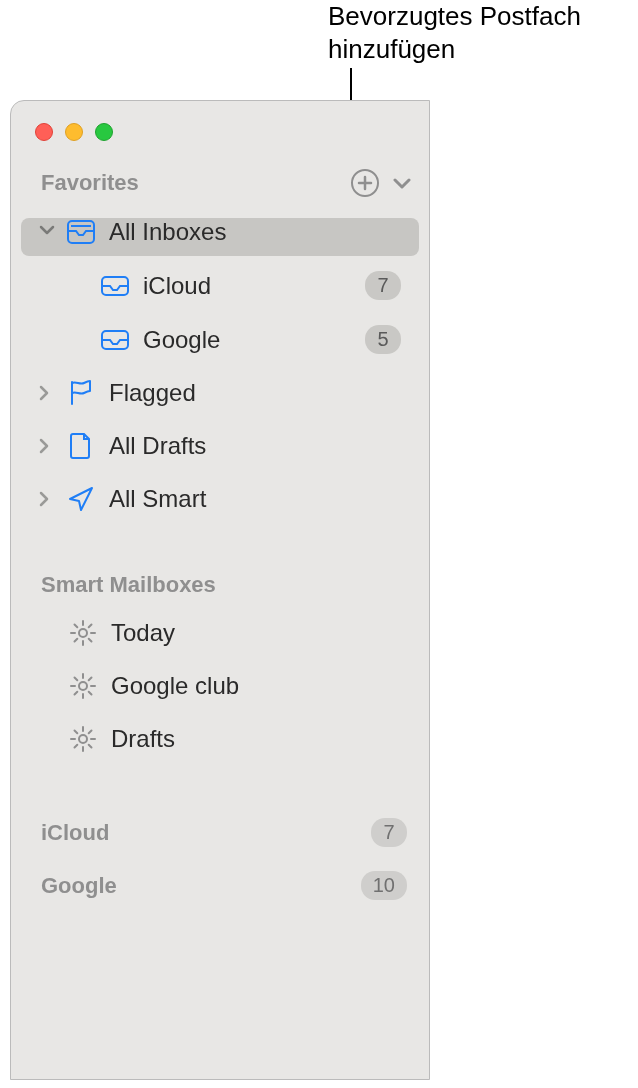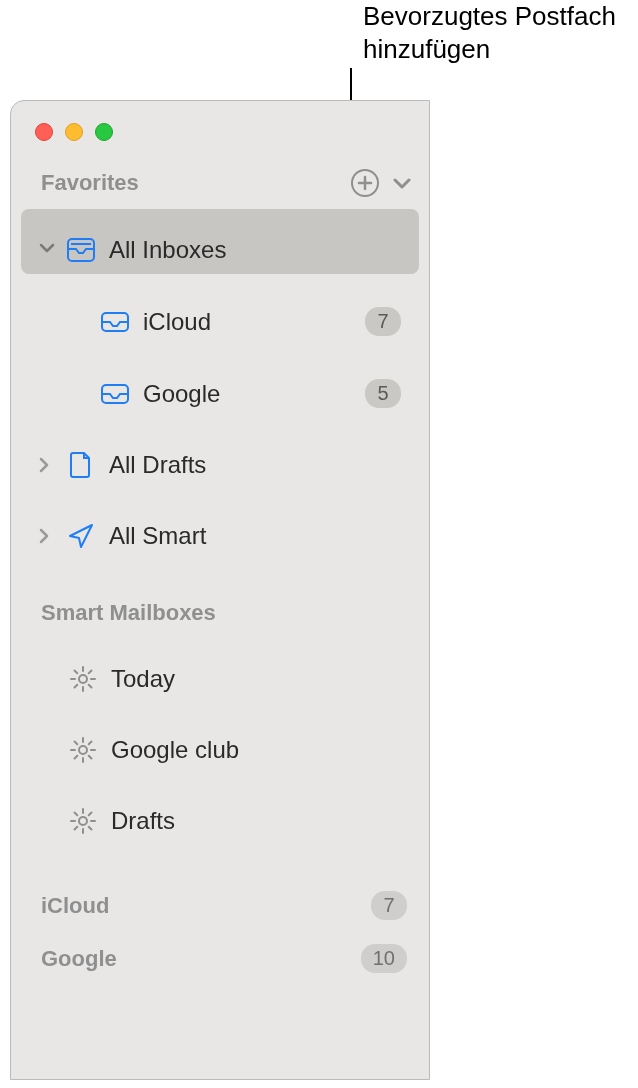--- a/index.html
+++ b/index.html
@@ -14,21 +14,20 @@
       background: #fff;
       position: relative;
     }
     .callout {
       position: absolute;
       top: 0;
       left: 328px;
       font-size: 26px;
       color: #000;
       line-height: 1.25;
-      margin-left: 35px;
     }
     .callout-line {
       position: absolute;
       top: 68px;
       left: 350px;
       width: 2px;
       height: 152px;
       background: #000;
     }
     .window {
@@ -80,25 +79,25 @@
       margin-right: 14px;
     }
     .chev {
       color: #8f8f8f;
       font-size: 20px;
     }
 
     .item {
       display: flex;
       align-items: center;
-      padding: 27px 18px 10px 18px;
+      padding: 0 18px 10px 18px;
       font-size: 24px;
       color: #2a2a2a;
       border-radius: 8px;
-      margin: 6px 10px;
+      margin: 15px 10px;
       justify-content: center;
     }
     .item.selected {
       background: #c7c6c3;
     }
     .item.sub {
       padding-left: 76px;
     }
     .disclosure {
       width: 22px;
@@ -206,43 +205,57 @@
       <svg width="30" height="22" viewBox="0 0 30 22">
         <rect x="2" y="2" width="26" height="18" rx="4" fill="none" stroke="#1f7ef6" stroke-width="2"></rect>
         <path d="M2 11h8l3 4h4l3-4h8" stroke="#1f7ef6" stroke-width="2" fill="none"></path>
       </svg>
     </span>
     <span class="label">Google</span>
     <span class="badge">5</span>
   </div>
 
 
-
   <div class="item">
     <span class="disclosure">
       <svg width="10" height="16" viewBox="0 0 10 16">
           <path d="M2 2l6 6-6 6" stroke="#9a9a98" stroke-width="2.5" fill="none" stroke-linecap="round" stroke-linejoin="round"></path>
         </svg>
     </span>
     <span class="icon">
-      <svg width="24" height="28" viewBox="0 0 24 28">
-        <path d="M4 2h11l5 5v17a2 2 0 0 1-2 2H4a2 2 0 0 1-2-2V4a2 2 0 0 1 2-2z" fill="none" stroke="#1f7ef6" stroke-width="2"></path>
-        <path d="M15 2v5h5" fill="none" stroke="#1f7ef6" stroke-width="2"></path>
-      </svg>
-    </span>
-    <span class="label">All Drafts</span>
+      <svg width="26" height="28" viewBox="0 0 26 28">
+        <path d="M4 3v22" stroke="#1f7ef6" stroke-width="2" stroke-linecap="round"></path>
+        <path d="M4 4c4-2 8 2 12 0s6-2 6-2v10c0 0-2 0-6 2s-8-2-12 0z" fill="none" stroke="#1f7ef6" stroke-width="2" stroke-linejoin="round"></path>
+      </svg>
+    </span>
+    <span class="label">Flagged</span>
   </div>
 
   <div class="item">
     <span class="disclosure">
       <svg width="10" height="16" viewBox="0 0 10 16">
           <path d="M2 2l6 6-6 6" stroke="#9a9a98" stroke-width="2.5" fill="none" stroke-linecap="round" stroke-linejoin="round"></path>
         </svg>
     </span>
     <span class="icon">
+      <svg width="24" height="28" viewBox="0 0 24 28">
+        <path d="M4 2h11l5 5v17a2 2 0 0 1-2 2H4a2 2 0 0 1-2-2V4a2 2 0 0 1 2-2z" fill="none" stroke="#1f7ef6" stroke-width="2"></path>
+        <path d="M15 2v5h5" fill="none" stroke="#1f7ef6" stroke-width="2"></path>
+      </svg>
+    </span>
+    <span class="label">All Drafts</span>
+  </div>
+
+  <div class="item">
+    <span class="disclosure">
+      <svg width="10" height="16" viewBox="0 0 10 16">
+          <path d="M2 2l6 6-6 6" stroke="#9a9a98" stroke-width="2.5" fill="none" stroke-linecap="round" stroke-linejoin="round"></path>
+        </svg>
+    </span>
+    <span class="icon">
       <svg width="28" height="28" viewBox="0 0 28 28">
         <path d="M3 14L25 3 14 25l-2-9z" fill="none" stroke="#1f7ef6" stroke-width="2" stroke-linejoin="round"></path>
       </svg>
     </span>
     <span class="label">All Smart</span>
   </div>
 
   <div class="gap"></div>
 
   <div class="section-header">

